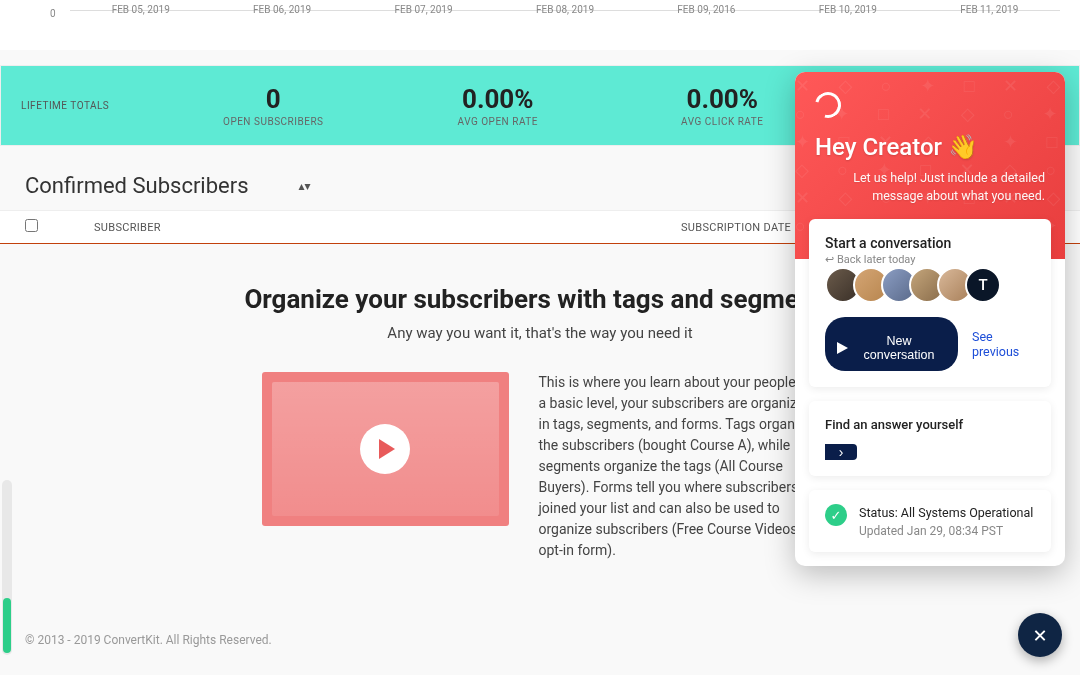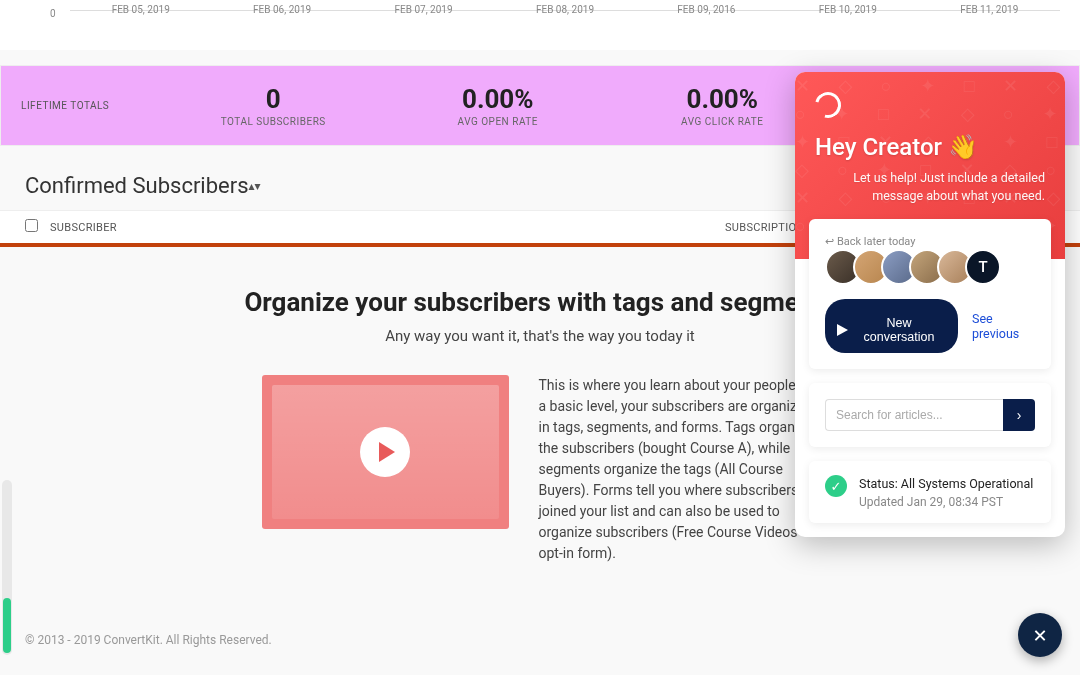--- a/index.html
+++ b/index.html
@@ -41,21 +41,21 @@
     right: 20px;
     top: 4px;
     display: flex;
     justify-content: space-around;
     font-size: 10px;
     color: #888;
   }
 
   
   .totals-bar {
-    background: #f0abfc;
+    background: #5eead4;
     margin-top: 15px;
     border: 1px solid #eee;
     display: flex;
     align-items: center;
     padding: 18px 20px;
   }
   .totals-label {
     font-size: 10px;
     letter-spacing: 0.5px;
     color: #555;
@@ -82,44 +82,46 @@
     display: flex;
     align-items: center;
     justify-content: space-between;
     padding: 25px 25px 10px 25px;
   }
   .dropdown-title {
     font-size: 22px;
     color: #333;
     display: flex;
     align-items: center;
+    gap: 50px;
     cursor: pointer;
   }
   .sort-icon { font-size: 12px; color: #555; }
   .bulk-btn {
     border: 1px solid #ccc;
     background: #fff;
     padding: 6px 14px;
     font-size: 13px;
     color: #555;
     border-radius: 3px;
     cursor: pointer;
   }
 
   
   .table-head {
     background: #fff;
     border-top: 1px solid #eee;
-    border-bottom: 4px solid #c2410c;
+    border-bottom: 1px solid #c2410c;
     display: flex;
     align-items: center;
     padding: 8px 25px;
     font-size: 11px;
     color: #555;
     letter-spacing: 0.3px;
+    gap: 44px;
   }
   .col-checkbox { width: 20px; }
   .col-sub { flex: 1; padding-left: 5px; }
   .col-date { width: 130px; }
   .col-status { width: 200px; }
 
   
   .empty-state {
     text-align: center;
     padding: 40px 25px 20px;
@@ -440,21 +442,21 @@
     <span>FEB 09, 2016</span>
     <span>FEB 10, 2019</span>
     <span>FEB 11, 2019</span>
   </div>
 </div>
 
 <div class="totals-bar">
   <div class="totals-label">LIFETIME TOTALS</div>
   <div class="metric">
     <div class="metric-value">0</div>
-    <div class="metric-label">TOTAL SUBSCRIBERS</div>
+    <div class="metric-label">OPEN SUBSCRIBERS</div>
   </div>
   <div class="metric">
     <div class="metric-value">0.00%</div>
     <div class="metric-label">AVG OPEN RATE</div>
   </div>
   <div class="metric">
     <div class="metric-value">0.00%</div>
     <div class="metric-label">AVG CLICK RATE</div>
   </div>
   <div class="metric">
@@ -478,21 +480,21 @@
   <div class="col-checkbox">
     <input type="checkbox" style="">
   </div>
   <div class="col-sub">SUBSCRIBER</div>
   <div class="col-date">SUBSCRIPTION DATE</div>
   <div class="col-status">STATUS</div>
 </div>
 
 <div class="empty-state">
   <h2>Organize your subscribers with tags and segments</h2>
-  <div class="subhead">Any way you want it, that's the way you today it</div>
+  <div class="subhead">Any way you want it, that's the way you need it</div>
   <div class="empty-body">
     <div class="video-thumb">
       <div class="play-btn"></div>
     </div>
     <div class="empty-text">This is where you learn about your people. At a basic level, your subscribers are organized in tags, segments, and forms. Tags organize the subscribers (bought Course A), while segments organize the tags (All Course Buyers). Forms tell you where subscribers joined your list and can also be used to organize subscribers (Free Course Videos opt-in form).</div>
   </div>
 </div>
 
 <div class="footer">© 2013 - 2019 ConvertKit. All Rights Reserved.</div>
 
@@ -507,41 +509,42 @@
 ✦ □ ✕ ◇ ○ ✦ □
 ◇ ○ ✦ □ ✕ ◇ ○
 ✕ ◇ ○ ✦ □ ✕ ◇
 ○ ✦ □ ✕ ◇ ○ ✦</div>
     <div class="chat-logo"></div>
     <div class="chat-title">Hey Creator 👋</div>
     <div class="chat-sub">Let us help! Just include a detailed message about what you need.</div>
   </div>
 
   <div class="chat-card">
+    <h4>Start a conversation</h4>
     <div class="reply-time">↩ Back later today</div>
     <div class="avatars">
       <div class="avatar av1"></div>
       <div class="avatar av2"></div>
       <div class="avatar av3"></div>
       <div class="avatar av4"></div>
       <div class="avatar av5"></div>
       <div class="avatar av6">T</div>
     </div>
     <div class="chat-actions">
       <button class="new-convo-btn">
         <span class="send-icon"></span>
         <span>New conversation</span>
       </button>
       <span class="see-prev">See previous</span>
     </div>
   </div>
 
   <div class="search-card">
+    <h4>Find an answer yourself</h4>
     <div class="search-row">
-      <input class="search-input" type="text" placeholder="Search for articles..." style="">
       <button class="search-go">
         <span>›</span>
       </button>
     </div>
   </div>
 
   <div class="status-card">
     <div class="status-dot">✓</div>
     <div>
       <div class="status-text">Status: All Systems Operational</div>

